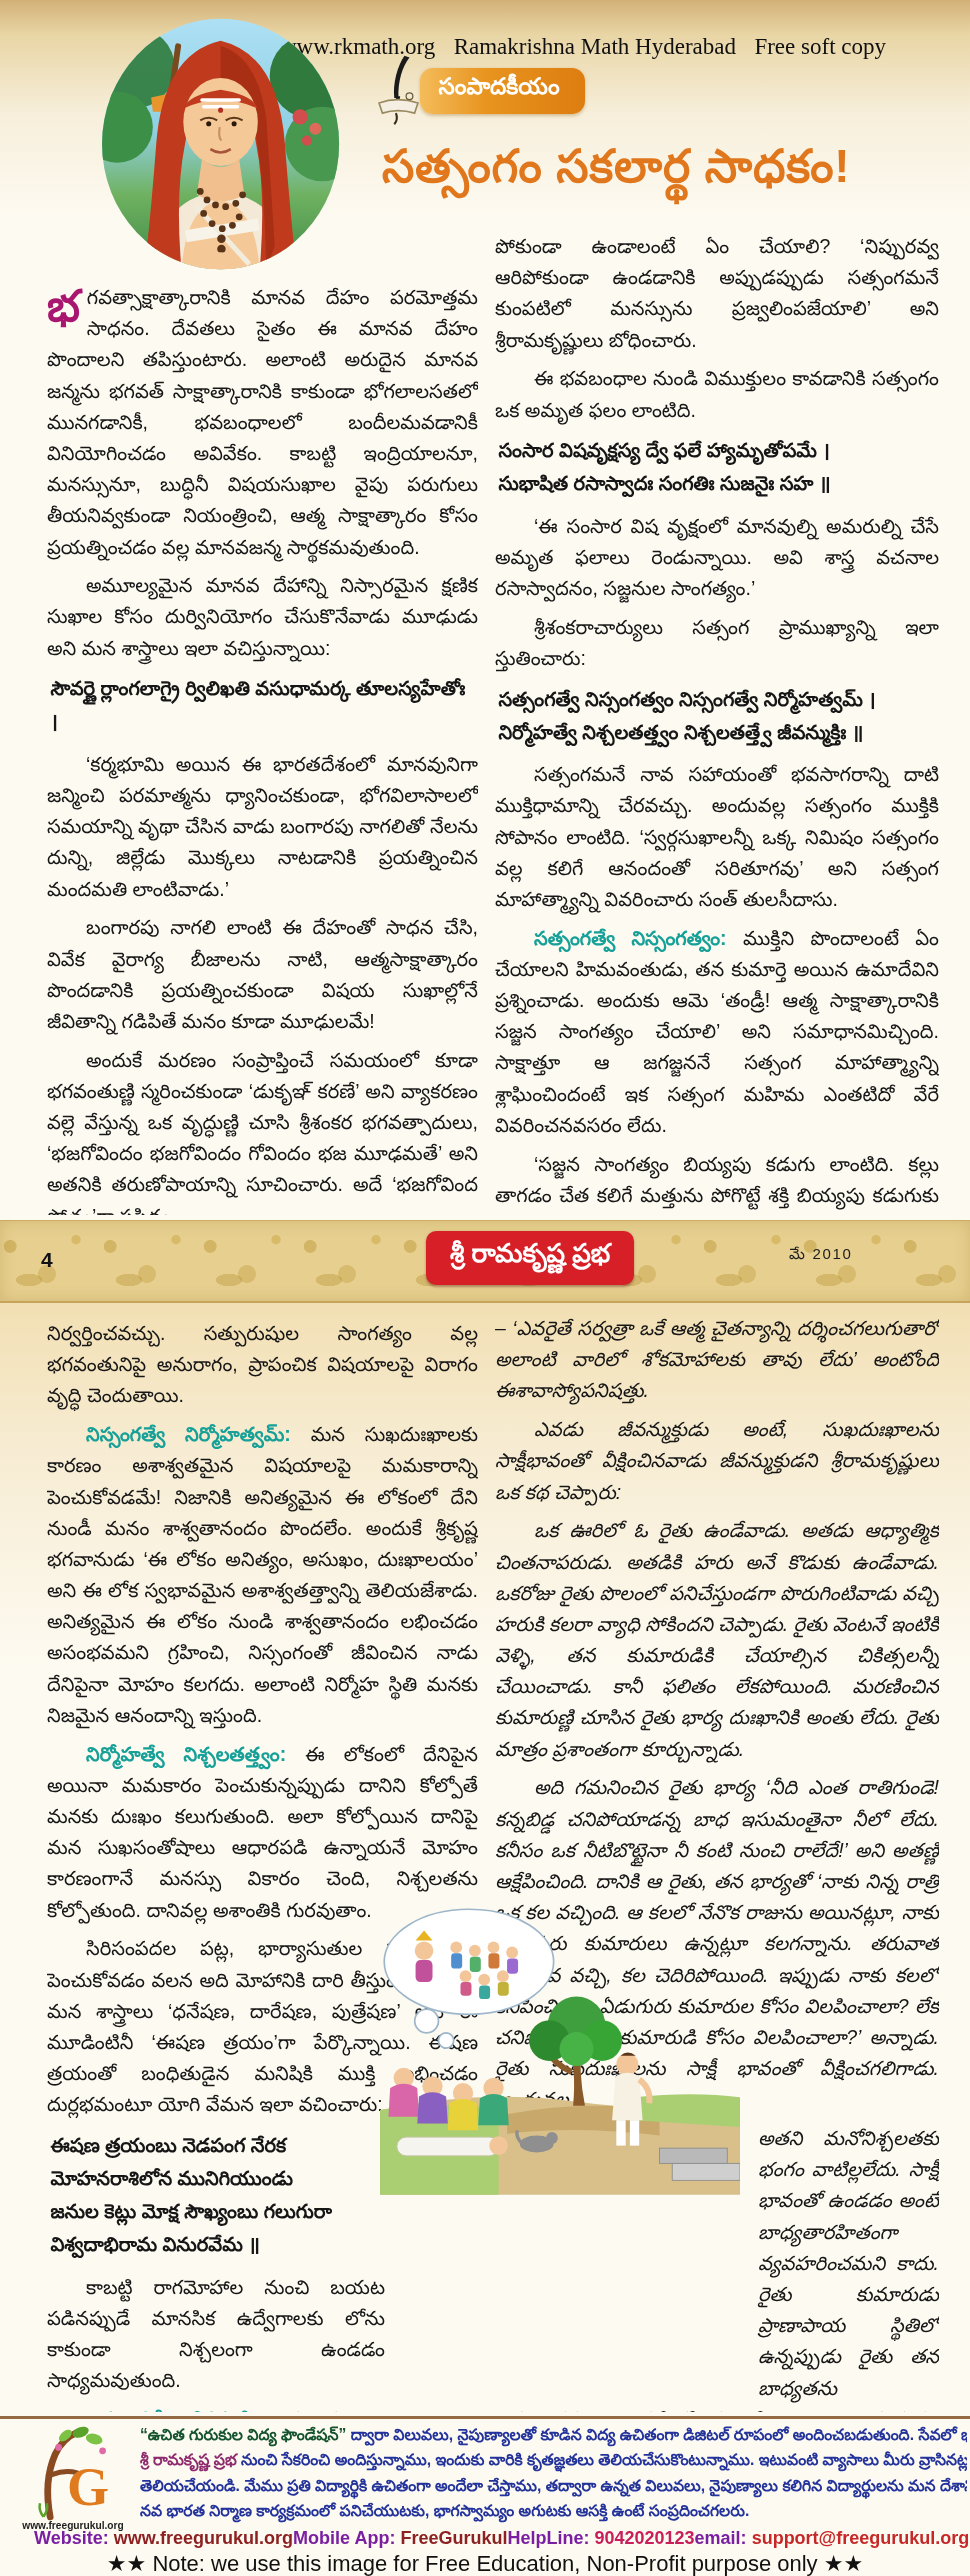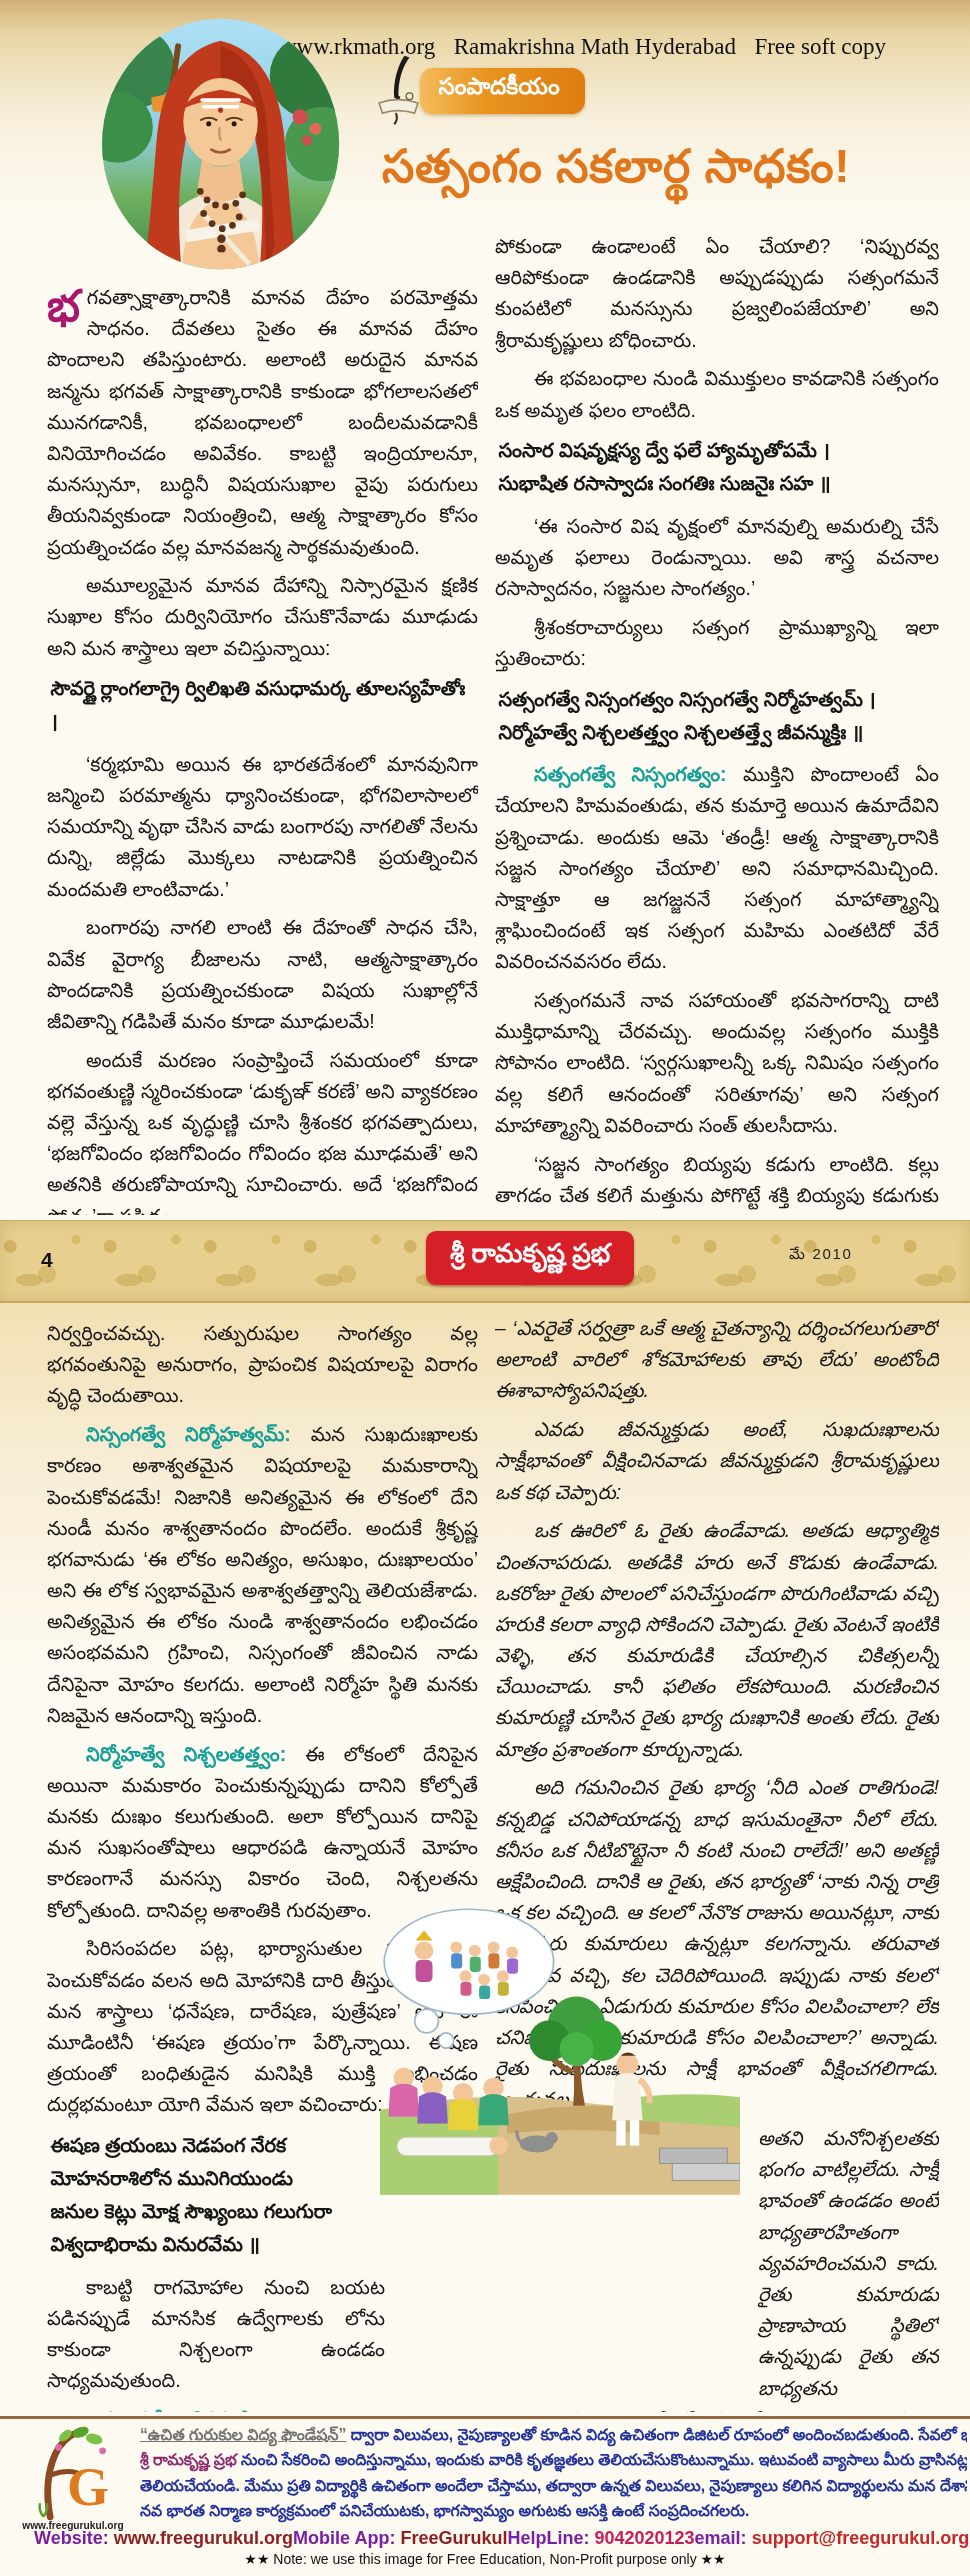--- a/index.html
+++ b/index.html
@@ -53,29 +53,29 @@
   .issue{position:absolute;top:24px;left:789px;font-size:15px;color:#1c1c1c;letter-spacing:1.7px;}
   
   .cartoon{position:absolute;top:1898px;left:380px;width:360px;height:297px;}
   
   .footer-sep{position:absolute;top:2416px;left:0;width:100%;height:2.5px;background:#966a43;}
   .fg-logo{position:absolute;top:2422px;left:8.5px;width:129px;height:127px;text-align:center;}
   .fg-url{font-size:10.2px;color:#222;margin-top:-5.1px;font-weight:bold;}
   .footer-text{position:absolute;top:2422px;left:140px;width:827px;height:103px;overflow:hidden;
     font-size:15.7px;font-weight:bold;color:#23339b;line-height:25.4px;}
   .footer-text .fl{white-space:nowrap;}
-  .f-purple{color:#737373;text-decoration:underline;}
+  .f-purple{color:#14532d;}
   .f-maroon{color:#8e2a6e;}
   .contacts{position:absolute;top:2528px;left:34px;width:908px;display:flex;justify-content:space-between;
     font-size:18px;font-weight:bold;white-space:nowrap;}
   .c-label{color:#7b1fa2;}
   .c-maroon{color:#8d2020;}
   .c-pink{color:#c81e5b;}
   .c-red{color:#c62828;}
-  .note{position:absolute;top:2551px;left:0;width:100%;text-align:center;font-size:14px;color:#111;}
+  .note{position:absolute;top:2551px;left:0;width:100%;text-align:center;font-size:22px;color:#111;}
 </style>
 </head>
 <body>
 
 <div class="page">
 
   <div class="header-band"></div>
   <div class="s2-band"></div>
 
   <div class="masthead">
@@ -189,22 +189,22 @@
     <div class="verse">
       <div>సంసార విషవృక్షస్య ద్వే ఫలే  హ్యామృతోపమే ।</div>
       <div>సుభాషిత రసాస్వాదః సంగతిః సుజనైః సహ ॥</div>
     </div>
     <p class="ind">‘ఈ సంసార విష వృక్షంలో మానవుల్ని అమరుల్ని చేసే అమృత ఫలాలు రెండున్నాయి. అవి శాస్త్ర వచనాల రసాస్వాదనం, సజ్జనుల సాంగత్యం.’</p>
     <p class="ind">శ్రీశంకరాచార్యులు సత్సంగ ప్రాముఖ్యాన్ని ఇలా స్తుతించారు:</p>
     <div class="verse">
       <div>సత్సంగత్వే నిస్సంగత్వం  నిస్సంగత్వే నిర్మోహత్వమ్ ।</div>
       <div>నిర్మోహత్వే నిశ్చలతత్త్వం నిశ్చలతత్త్వే జీవన్ముక్తిః ॥</div>
     </div>
+    <p class="ind">సత్సంగమనే నావ సహాయంతో భవసాగరాన్ని దాటి ముక్తిధామాన్ని చేరవచ్చు. అందువల్ల సత్సంగం ముక్తికి సోపానం లాంటిది. ‘స్వర్గసుఖాలన్నీ ఒక్క నిమిషం సత్సంగం వల్ల కలిగే ఆనందంతో సరితూగవు’ అని సత్సంగ మాహాత్మ్యాన్ని వివరించారు సంత్ తులసీదాసు.</p>
     <p class="ind"><span class="th">సత్సంగత్వే నిస్సంగత్వం:</span> <span>ముక్తిని పొందాలంటే ఏం చేయాలని హిమవంతుడు, తన కుమార్తె అయిన ఉమాదేవిని ప్రశ్నించాడు. అందుకు ఆమె ‘తండ్రీ! ఆత్మ సాక్షాత్కారానికి సజ్జన సాంగత్యం చేయాలి’ అని సమాధానమిచ్చింది. సాక్షాత్తూ ఆ జగజ్జననే సత్సంగ మాహాత్మ్యాన్ని శ్లాఘించిందంటే ఇక సత్సంగ మహిమ ఎంతటిదో వేరే వివరించనవసరం లేదు.</span></p>
-    <p class="ind">సత్సంగమనే నావ సహాయంతో భవసాగరాన్ని దాటి ముక్తిధామాన్ని చేరవచ్చు. అందువల్ల సత్సంగం ముక్తికి సోపానం లాంటిది. ‘స్వర్గసుఖాలన్నీ ఒక్క నిమిషం సత్సంగం వల్ల కలిగే ఆనందంతో సరితూగవు’ అని సత్సంగ మాహాత్మ్యాన్ని వివరించారు సంత్ తులసీదాసు.</p>
     <p class="ind">‘సజ్జన సాంగత్యం బియ్యపు కడుగు లాంటిది. కల్లు తాగడం చేత కలిగే మత్తును పోగొట్టే శక్తి బియ్యపు కడుగుకు ఉంది. విషయ వాంఛల మత్తులో ఉన్నవారికి సత్సంగం బియ్యపు కడుగులా పనిచేస్తుంది’ అని శ్రీరామకృష్ణ పరమహంస సత్సంగ ప్రయోజనాన్ని తెలిపారు.</p>
 
   </div>
 
   <div class="divider">
     <span class="pagenum">4</span>
     <span class="mag-badge">శ్రీ రామకృష్ణ ప్రభ</span>
     <span class="issue">మే  2010</span>
   </div>
 

